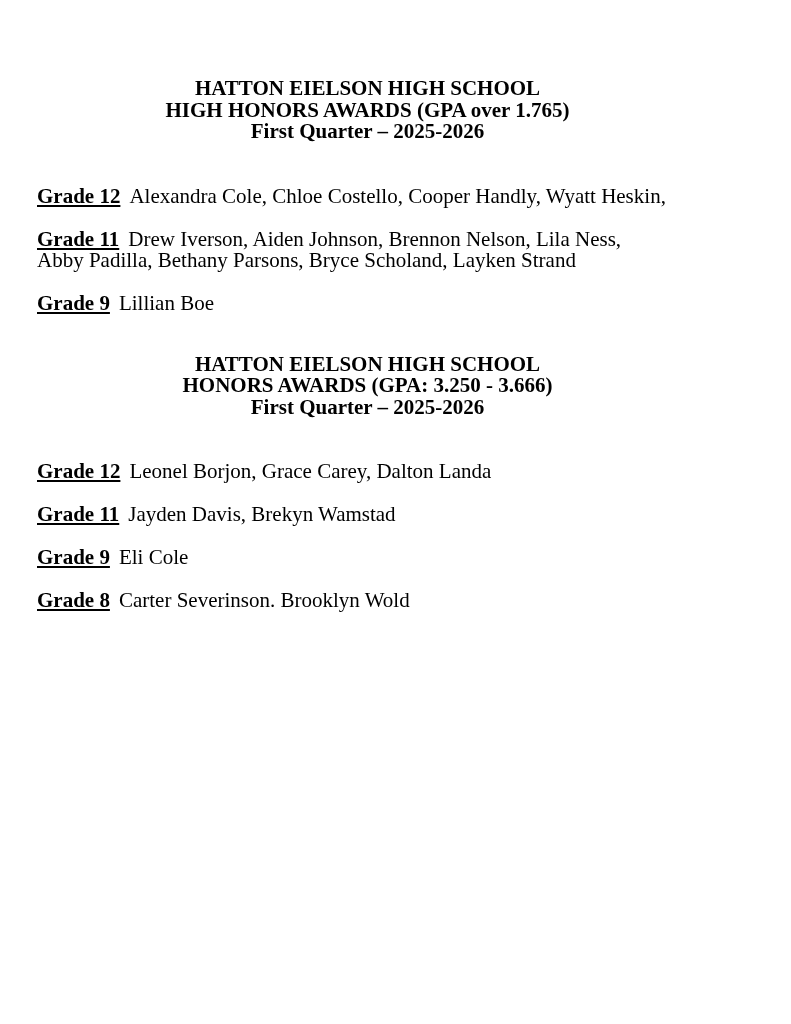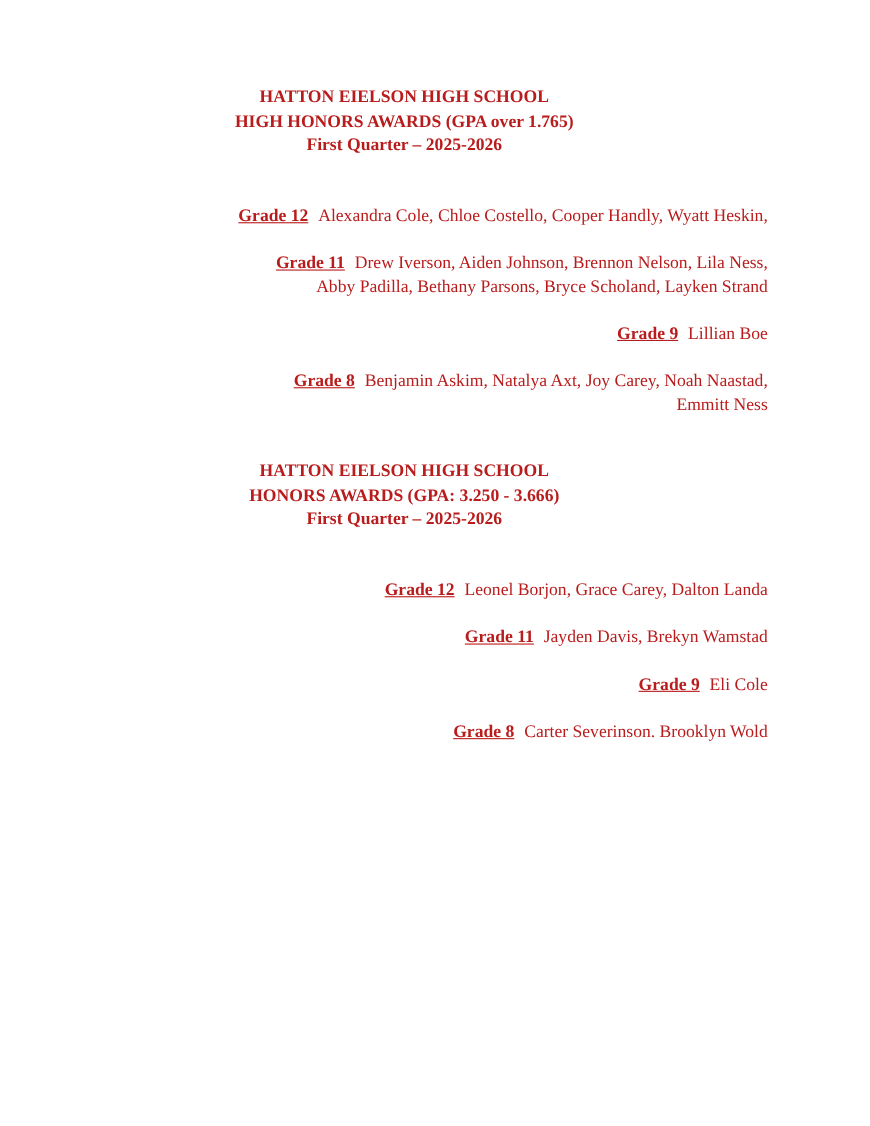--- a/index.html
+++ b/index.html
@@ -8,39 +8,38 @@
     background: #ffffff;
   }
   .doc-page {
     position: relative;
     width: 791px;
     height: 1024px;
     background: #ffffff;
     box-sizing: border-box;
     padding: 78px 93px 20px 37px;
     font-family: "Liberation Serif", serif;
-    font-size: 16px;
+    font-size: 21px;
     line-height: 21.5px;
-    color: #b91c1c;
+    color: #000000;
     overflow: hidden;
   }
   .title-block {
     text-align: center;
     font-weight: bold;
     margin-bottom: 43px;
   }
   .title-block.second {
     margin-top: 39px;
   }
   .title-line {
     white-space: nowrap;
   }
   .group {
     margin-bottom: 21.5px;
-    text-align: right;
   }
   .grade-label {
     font-weight: bold;
     text-decoration: underline;
     margin-right: 9px;
   }
   .line {
     white-space: nowrap;
   }
 </style>
@@ -62,24 +61,20 @@
   <div class="group">
     <div class="line"><span class="grade-label">Grade 11</span><span>Drew Iverson, Aiden Johnson, Brennon Nelson, Lila Ness,</span></div>
     <div class="line">Abby Padilla, Bethany Parsons, Bryce Scholand, Layken Strand</div>
   </div>
 
 
   <div class="group">
     <div class="line"><span class="grade-label">Grade 9</span><span>Lillian Boe</span></div>
   </div>
 
-  <div class="group">
-    <div class="line"><span class="grade-label">Grade 8</span><span>Benjamin Askim, Natalya Axt, Joy Carey, Noah Naastad,</span></div>
-    <div class="line">Emmitt Ness</div>
-  </div>
 
   <div class="group">
   </div>
 
   <div class="title-block second">
     <div class="title-line">HATTON EIELSON HIGH SCHOOL</div>
     <div class="title-line">HONORS AWARDS (GPA: 3.250 - 3.666)</div>
     <div class="title-line">First Quarter – 2025-2026</div>
   </div>
 

